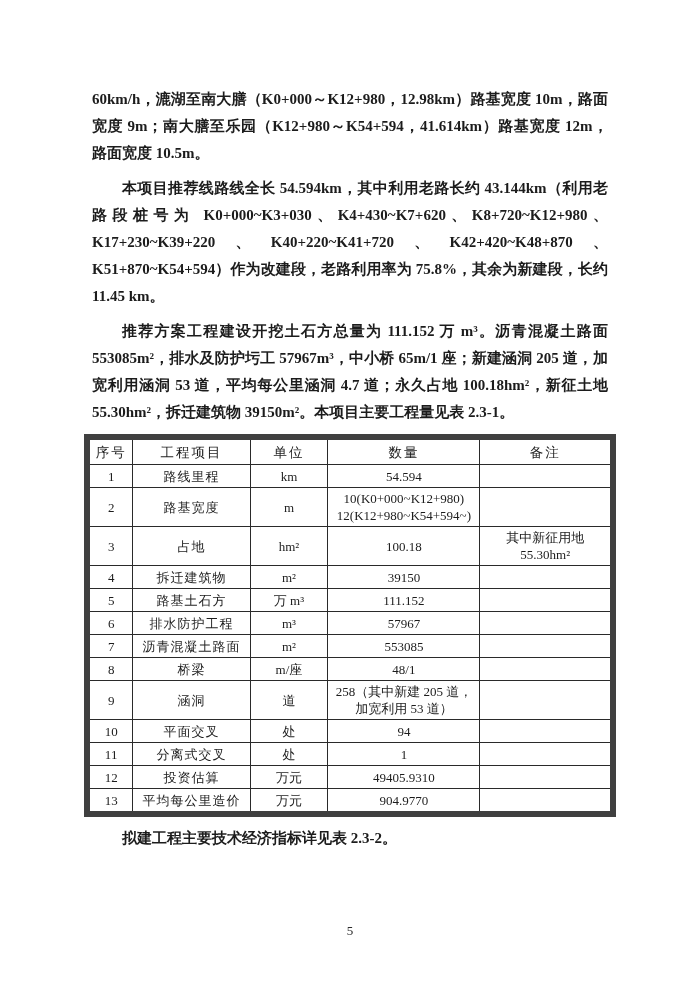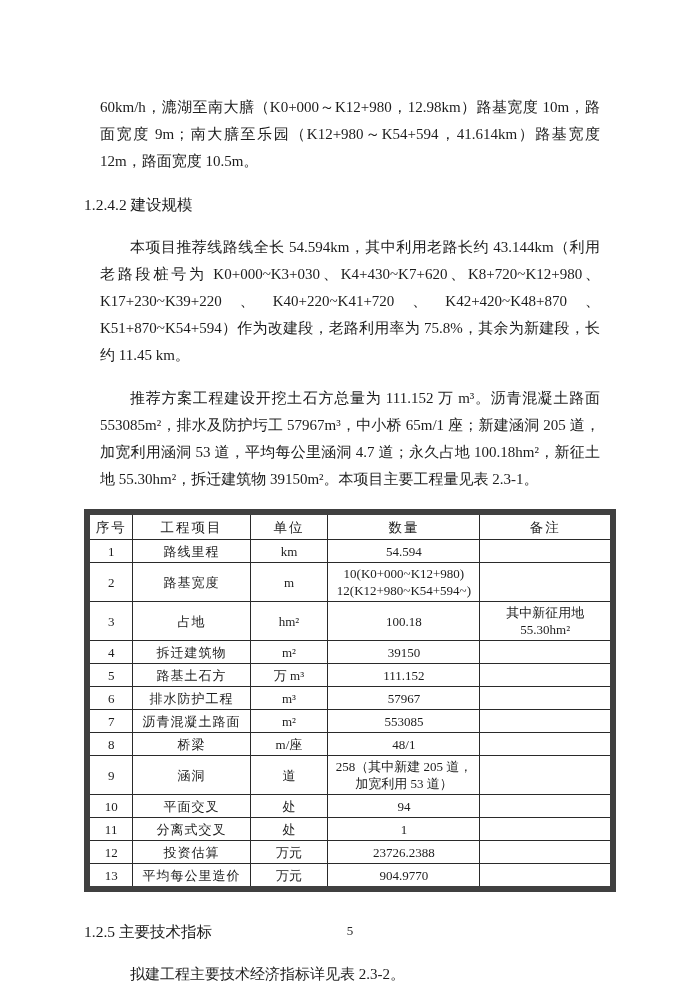--- a/index.html
+++ b/index.html
@@ -18,21 +18,22 @@
   .content {
     position: absolute;
     left: 84px;
     top: 78px;
     width: 532px;
   }
   .para {
     font-size: 15px;
     line-height: 27px;
     text-align: justify;
-    margin: 16px;
+    margin: 8px;
+    font-weight: bold;
   }
   .indent { text-indent: 2em; }
   .heading {
     font-size: 15.5px;
     line-height: 27px;
     font-weight: normal;
     margin: 4px 0 0 0;
   }
   .table-caption {
     text-align: center;
@@ -83,21 +84,20 @@
     color: #2a2a2a;
   }
 </style>
 </head>
 <body>
 
 <div class="content">
 
   <p class="para">60km/h，漉湖至南大膳（K0+000～K12+980，12.98km）路基宽度 10m，路面宽度 9m；南大膳至乐园（K12+980～K54+594，41.614km）路基宽度 12m，路面宽度 10.5m。</p>
 
-  <h3 class="heading">1.2.4.2  建设规模</h3>
 
   <p class="para indent">本项目推荐线路线全长 54.594km，其中利用老路长约 43.144km（利用老路段桩号为 K0+000~K3+030、K4+430~K7+620、K8+720~K12+980、K17+230~K39+220、K40+220~K41+720、K42+420~K48+870、K51+870~K54+594）作为改建段，老路利用率为 75.8%，其余为新建段，长约 11.45 km。</p>
 
   <p class="para indent">推荐方案工程建设开挖土石方总量为 111.152 万 m³。沥青混凝土路面 553085m²，排水及防护圬工 57967m³，中小桥 65m/1 座；新建涵洞 205 道，加宽利用涵洞 53 道，平均每公里涵洞 4.7 道；永久占地 100.18hm²，新征土地 55.30hm²，拆迁建筑物 39150m²。本项目主要工程量见表 2.3-1。</p>
 
 
   <table class="qty-table">
     <colgroup>
       <col class="c-no">
         <col class="c-item">
@@ -191,32 +191,31 @@
           <td class="row-number-cell">11</td>
           <td class="item-cell">分离式交叉</td>
           <td class="unit-cell">处</td>
           <td class="quantity-cell">1</td>
           <td class="note-cell"></td>
         </tr>
         <tr>
           <td class="row-number-cell">12</td>
           <td class="item-cell">投资估算</td>
           <td class="unit-cell">万元</td>
-          <td class="quantity-cell">23726.2388</td>
+          <td class="quantity-cell">49405.9310</td>
           <td class="note-cell"></td>
         </tr>
         <tr>
           <td class="row-number-cell">13</td>
           <td class="item-cell">平均每公里造价</td>
           <td class="unit-cell">万元</td>
           <td class="quantity-cell">904.9770</td>
           <td class="note-cell"></td>
         </tr>
       </tbody>
   </table>
 
-  <h3 class="heading heading-125">1.2.5   主要技术指标</h3>
 
   <p class="para indent">拟建工程主要技术经济指标详见表 2.3-2。</p>
 
 </div>
 
 <div class="page-number">5</div>
 
 </body></html>

